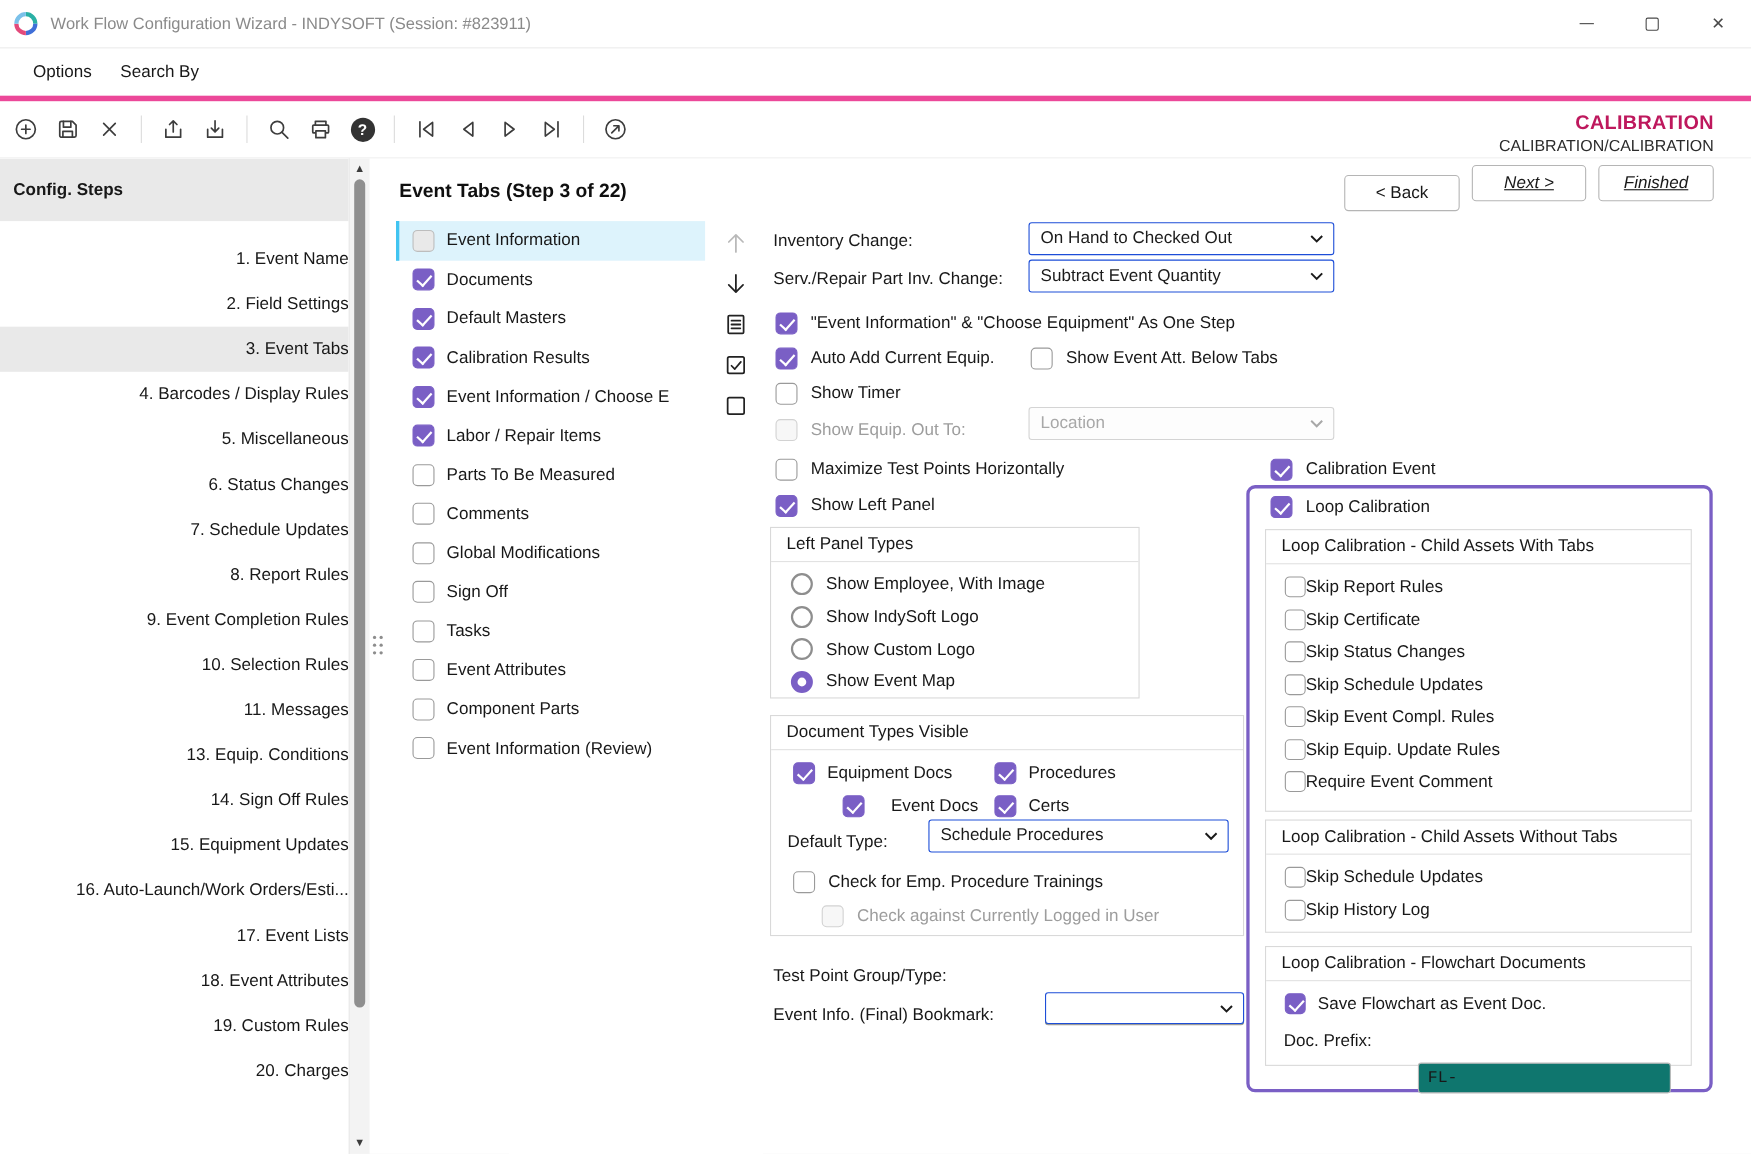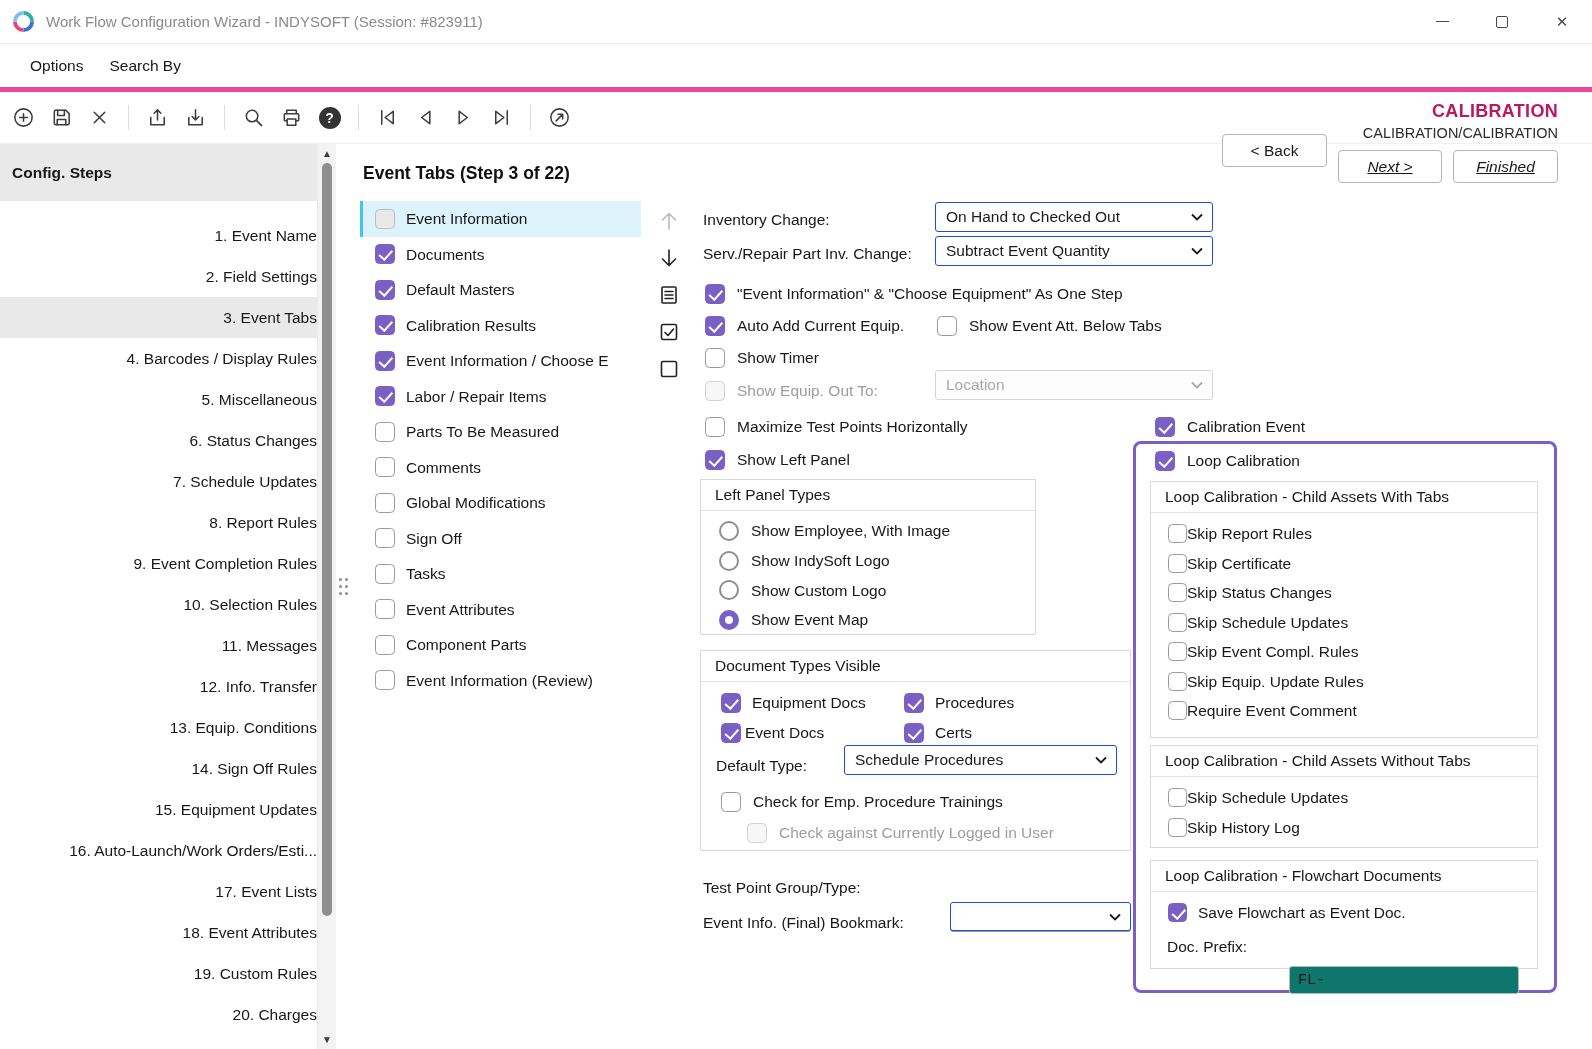--- a/index.html
+++ b/index.html
@@ -217,21 +217,21 @@
     <div class="tbtn">
         <svg viewBox="0 0 24 24">
           <circle cx="12" cy="12" r="9"></circle>
           <path d="M8.5 15.5 15 9M10.5 8.7h4.8v4.8"></path>
         </svg>
       </div>
   </div>
 
   <div class="abs ctx-title">CALIBRATION</div>
   <div class="abs ctx-sub">CALIBRATION/CALIBRATION</div>
-  <div class="abs navbtn" style="left:1222px;top:134px;">
+  <div class="abs navbtn" style="left:1222px;top:159px;">
       <span>&lt; Back</span>
     </div>
   <div class="abs navbtn" style="left:1338px;top:150px;width:104px;">
       <span class="u">Next &gt;</span>
     </div>
   <div class="abs navbtn" style="left:1453px;top:150px;">
       <span class="u">Finished</span>
     </div>
 
   <div class="abs sidebar">
@@ -275,23 +275,20 @@
         </div>
 
         <div class="sb-item">
           <span>10. Selection Rules</span>
         </div>
 
         <div class="sb-item">
           <span>11. Messages</span>
         </div>
 
-        <div class="sb-item">
-          <span>12. Info. Transfer</span>
-        </div>
 
         <div class="sb-item">
           <span>13. Equip. Conditions</span>
         </div>
 
         <div class="sb-item">
           <span>14. Sign Off Rules</span>
         </div>
 
         <div class="sb-item">
@@ -519,21 +516,21 @@
         <div class="hrow" style="gap:11px;">
           <span class="cb on"></span>
           <span class="lab">Equipment Docs</span>
         </div>
 
         <div class="hrow" style="gap:11px;">
           <span class="cb on"></span>
           <span class="lab">Procedures</span>
         </div>
 
-        <div class="hrow" style="gap:4px;">
+        <div class="hrow" style="gap:24px;margin-left:45px;">
           <span class="cb on"></span>
           <span class="lab">Event Docs</span>
         </div>
 
         <div class="hrow" style="gap:11px;">
           <span class="cb on"></span>
           <span class="lab">Certs</span>
         </div>
       </div>
     <div class="abs lab" style="left:15px;top:104px;">Default Type:</div>

